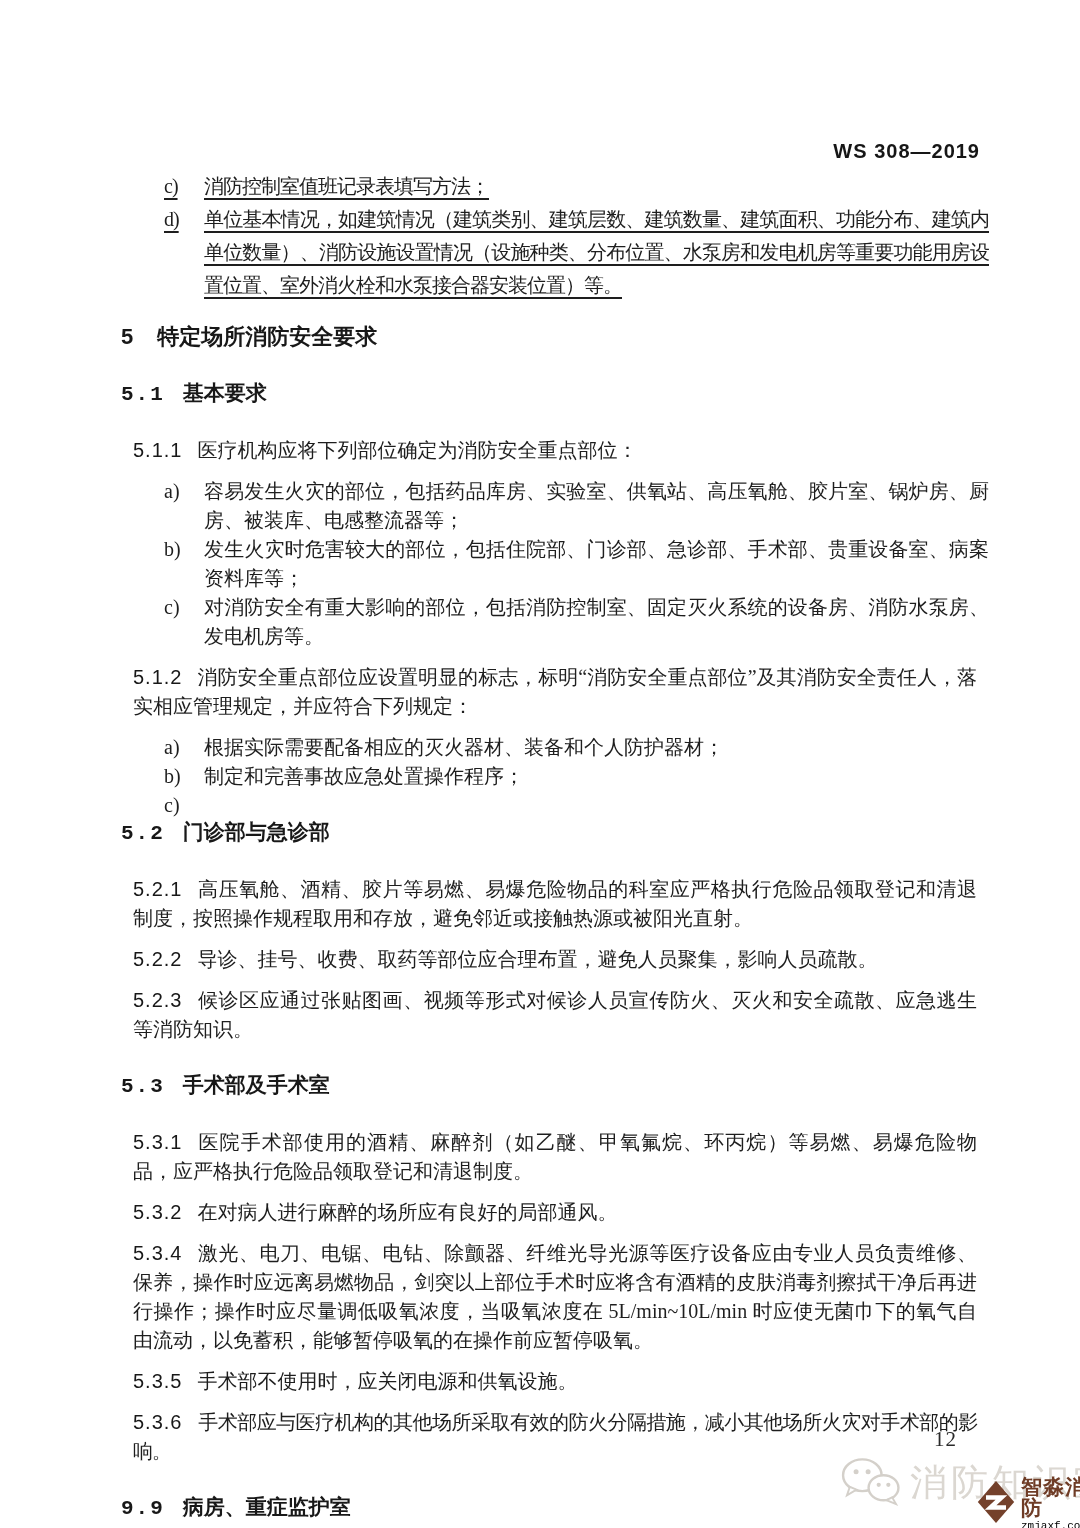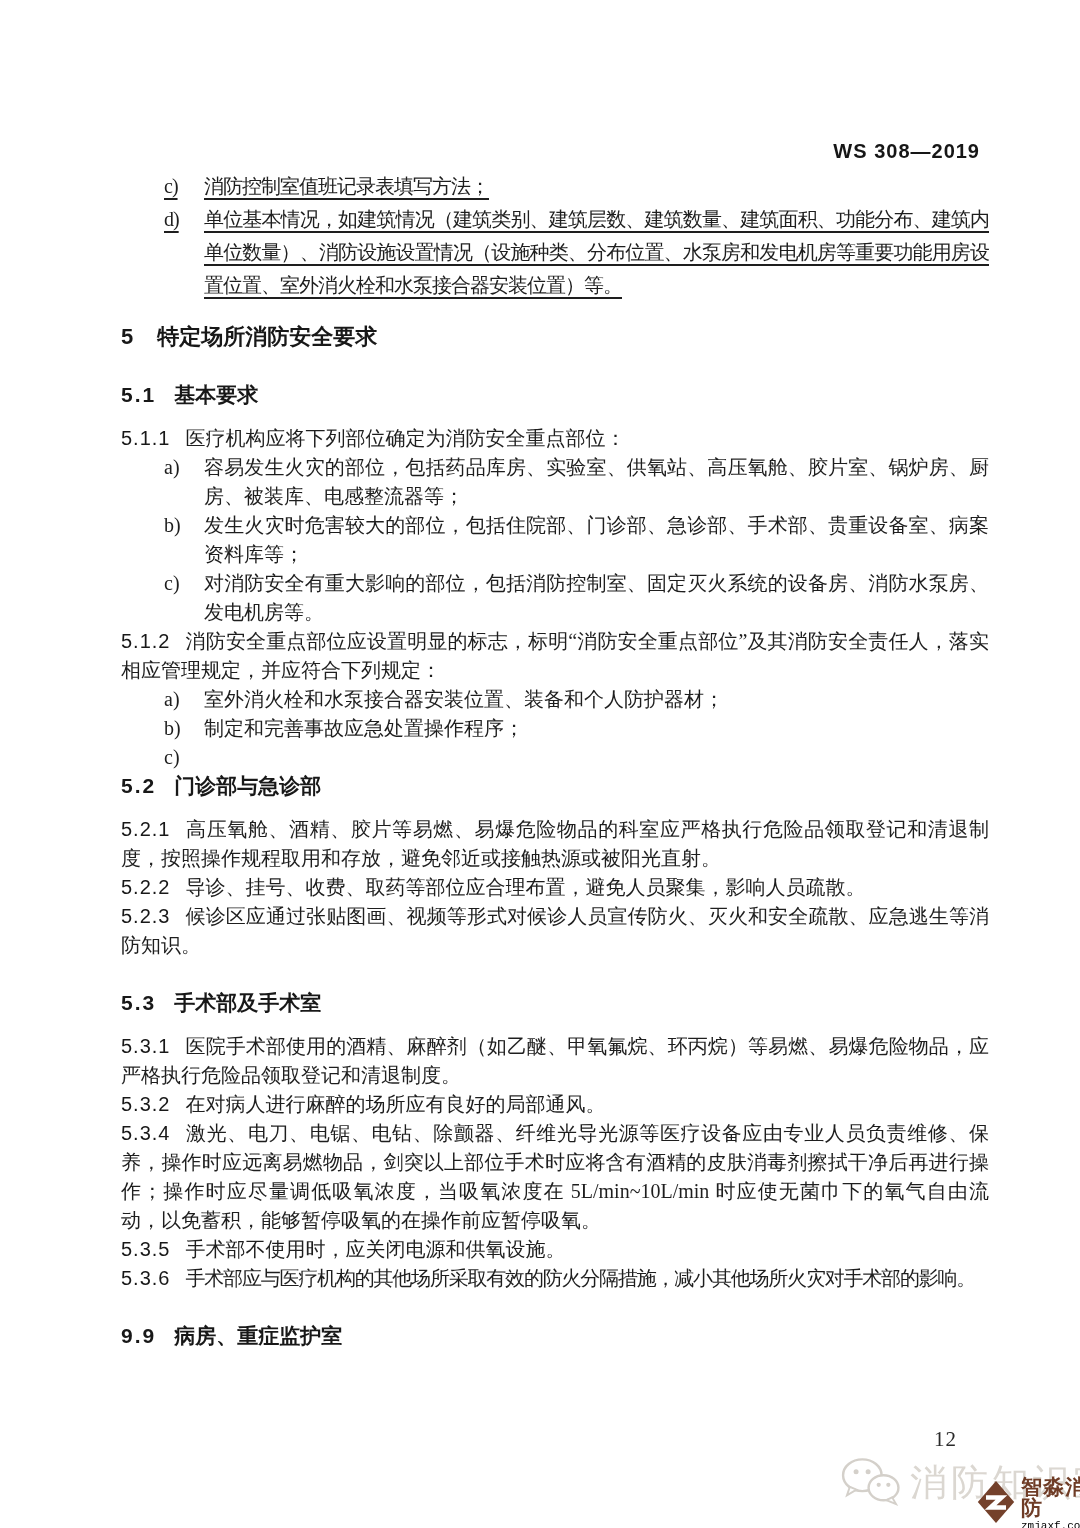--- a/index.html
+++ b/index.html
@@ -36,26 +36,26 @@
   }
   
   .h-chapter{
     margin-top:20px;margin-bottom:10px;
     font-family:"Liberation Sans","DejaVu Sans",sans-serif;
     font-weight:700;font-size:22px;line-height:30px;color:#181818;
   }
   .h-chapter .hnum{margin-right:24px;font-weight:600;}
   .h-section{
     margin-top:28px;margin-bottom:6px;
-    font-family:Liberation Sans, sans-serif;
+    font-family:Liberation Mono, monospace;
     font-weight:700;font-size:21px;line-height:30px;color:#181818;
   }
   .h-section .hnum{margin-right:18px;font-weight:600;letter-spacing:2px;}
   
-  .clause{margin:0;text-align:justify;line-height:29px;}
+  .clause{margin:12px;text-align:justify;line-height:29px;}
   .clause .cnum{
     font-family:"Liberation Sans","DejaVu Sans",sans-serif;
     letter-spacing:1px;margin-right:15px;white-space:nowrap;color:#181818;
   }
   .clause-tight{letter-spacing:-1.2px;}
   .sub-list .li{line-height:29px;}
   .spacer-sm{height:8px;}
   
   .page-number{
     position:absolute;top:1427px;left:934px;
@@ -130,21 +130,21 @@
         <span>对消防安全有重大影响的部位，包括消防控制室、固定灭火系统的设备房、消防水泵房、发电机房等。</span>
       </div>
     </div>
 
     <p class="clause">
       <span class="cnum">5.1.2</span><span>消防安全重点部位应设置明显的标志，标明“消防安全重点部位”及其消防安全责任人，落实相应管理规定，并应符合下列规定：</span>
     </p>
     <div class="sub-list">
       <div class="li">
         <span class="li-label">a)</span>
-        <span>室外消火栓和水泵接合器安装位置、装备和个人防护器材；</span>
+        <span>根据实际需要配备相应的灭火器材、装备和个人防护器材；</span>
       </div>
       <div class="li">
         <span class="li-label">b)</span>
         <span>制定和完善事故应急处置操作程序；</span>
       </div>
       <div class="li">
         <span class="li-label">c)</span>
       </div>
     </div>
 

